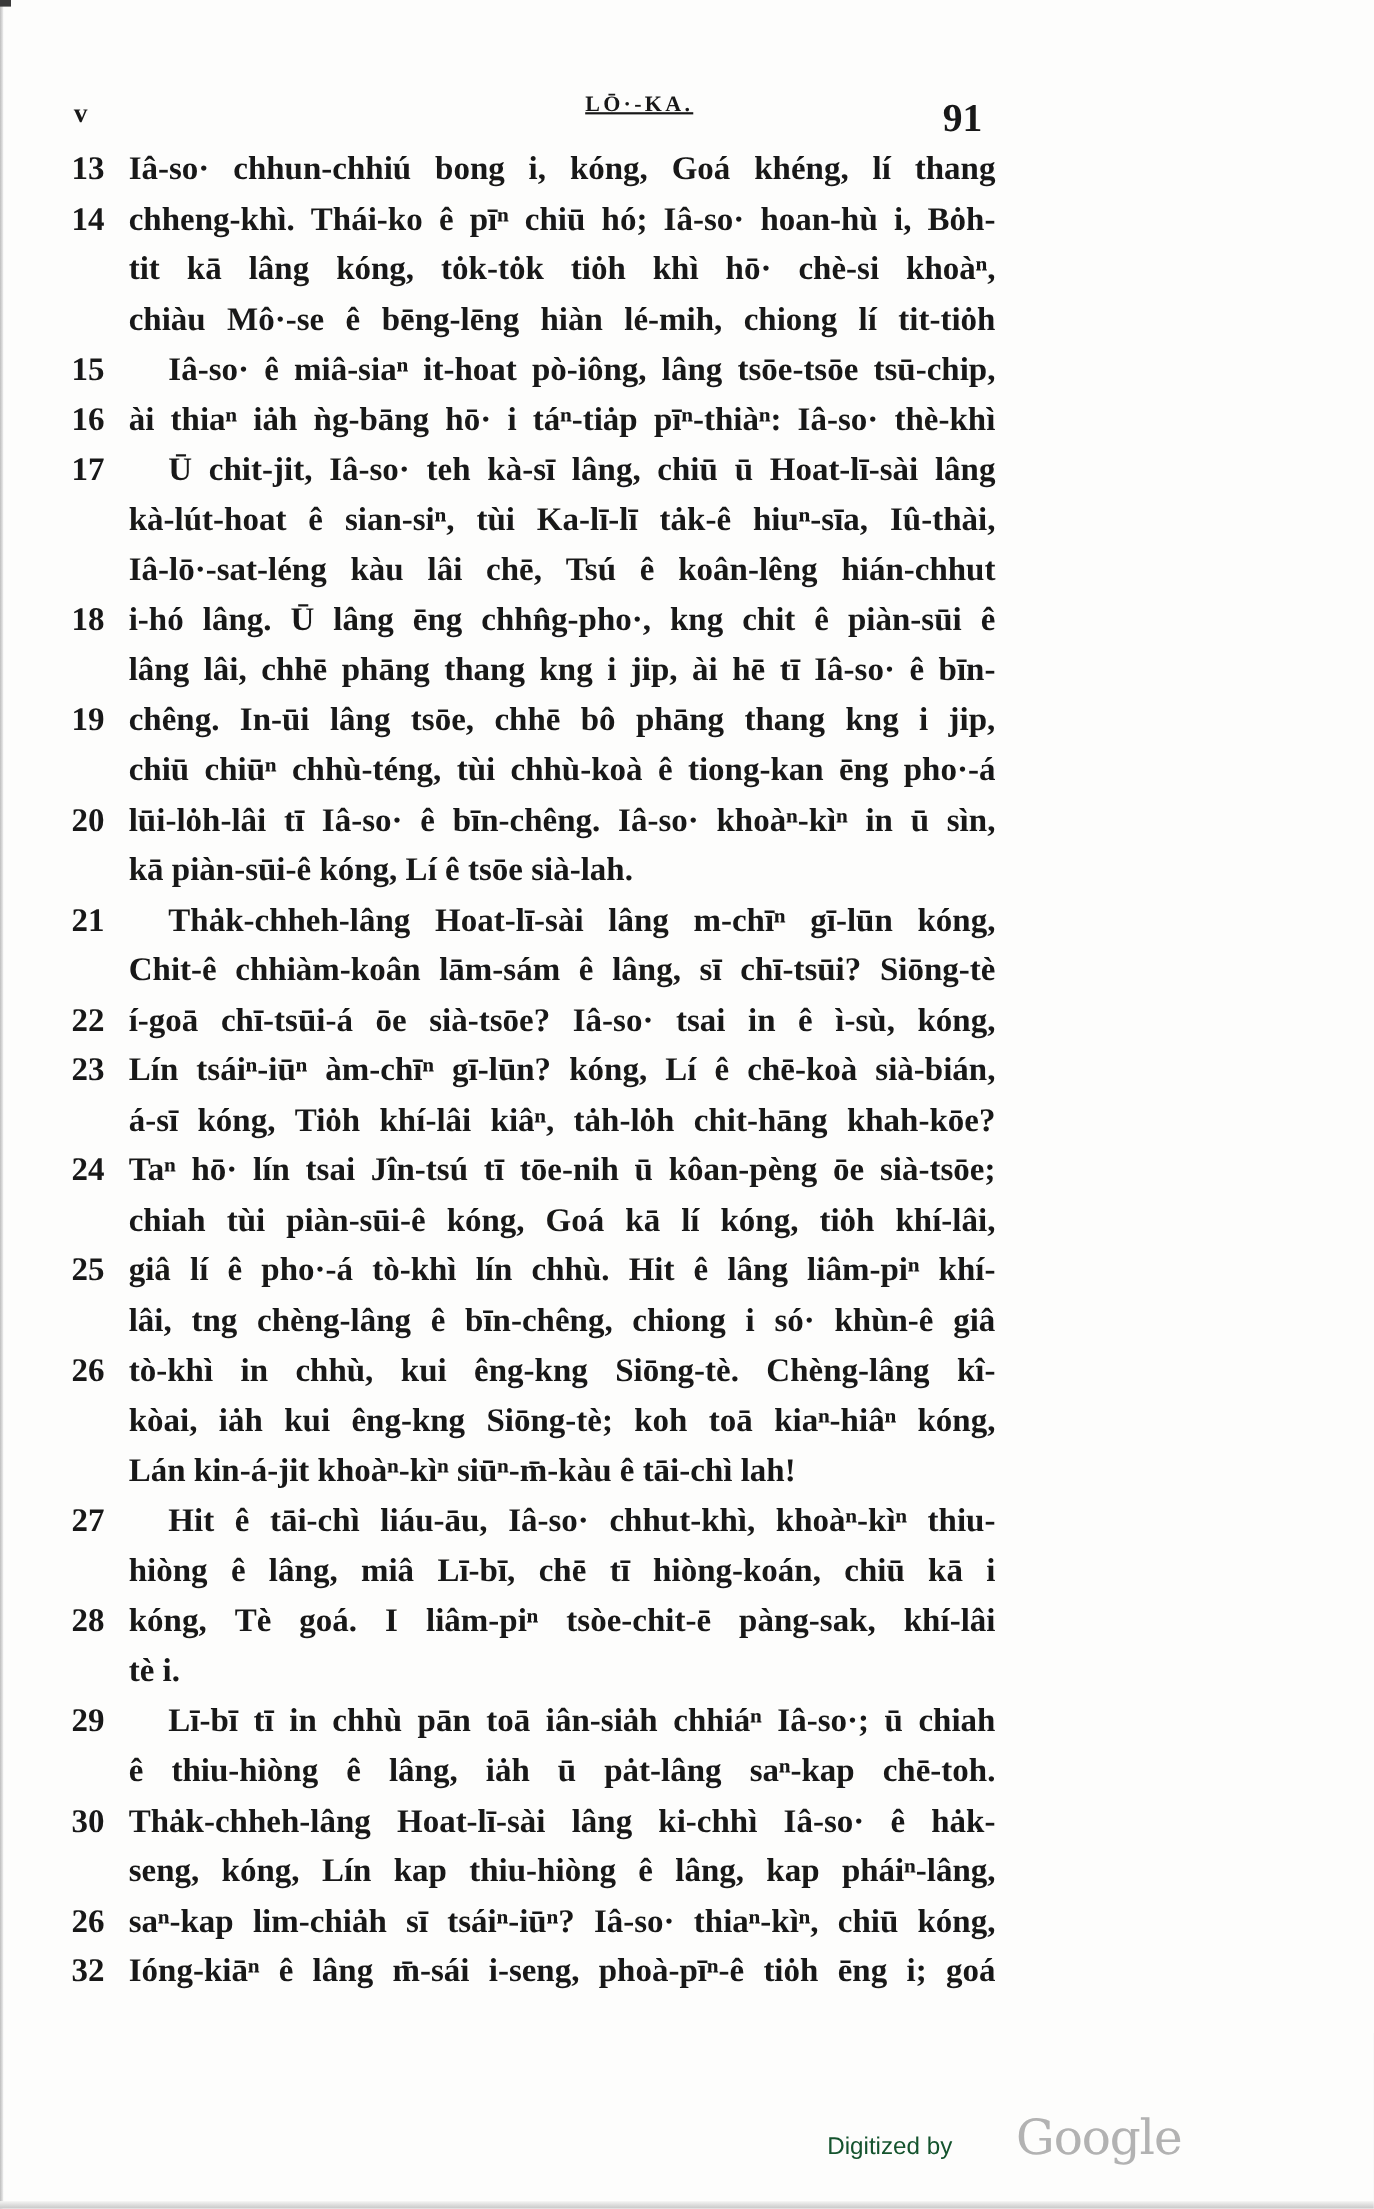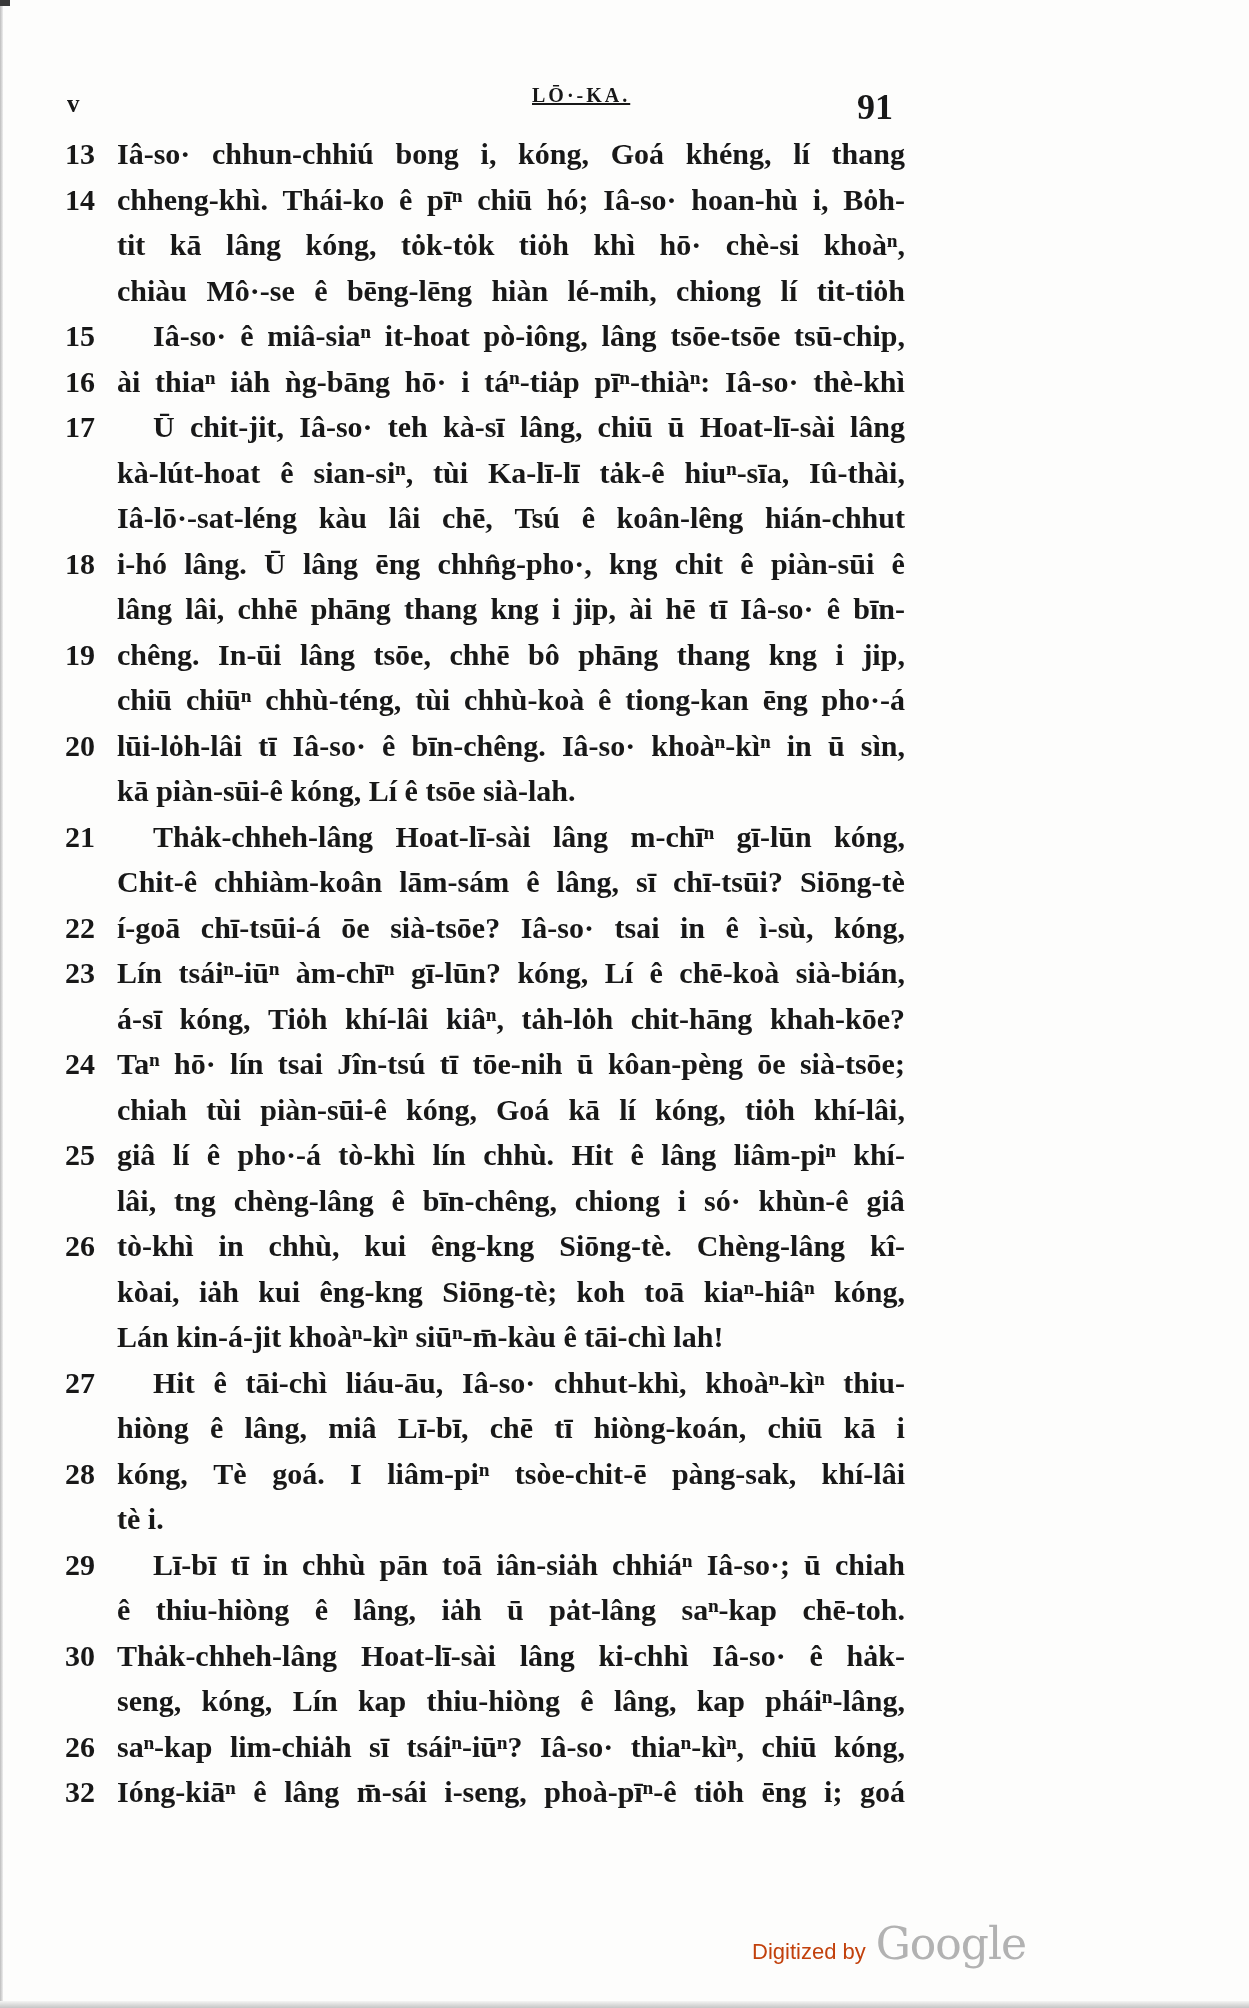--- a/index.html
+++ b/index.html
@@ -27,22 +27,22 @@
   
   .text-block{position:absolute;top:131px;left:65px;width:840px;}
   .line{position:relative;height:45.5px;font-size:30px;font-weight:700;line-height:45.5px;}
   .num{position:absolute;left:0;top:0;width:40px;white-space:nowrap;}
   .text{margin-left:52px;white-space:nowrap;}
   .text.just{display:flex;justify-content:space-between;}
   .text.ind{padding-left:36px;}
 
   
   .footer{position:absolute;left:752px;top:1918px;display:flex;align-items:baseline;gap:10px;}
-  .digitized{font-family:"Liberation Sans","DejaVu Sans",sans-serif;font-size:22px;color:#c2410c;}
-  .google{font-family:"DejaVu Serif",serif;font-size:44px;color:#b2b2b2;letter-spacing:-1px;}
+  .digitized{font-family:"Liberation Sans","DejaVu Sans",sans-serif;font-size:22px;color:#14532d;}
+  .google{font-family:"DejaVu Serif",serif;font-size:44px;color:#b2b2b2;letter-spacing:-1px;margin-left:48px;}
 </style>
 </head>
 <body>
 
 <div id="page">
 
   <div class="edge-left"></div>
   <div class="edge-bottom"></div>
   <div class="corner-mark"></div>
 

